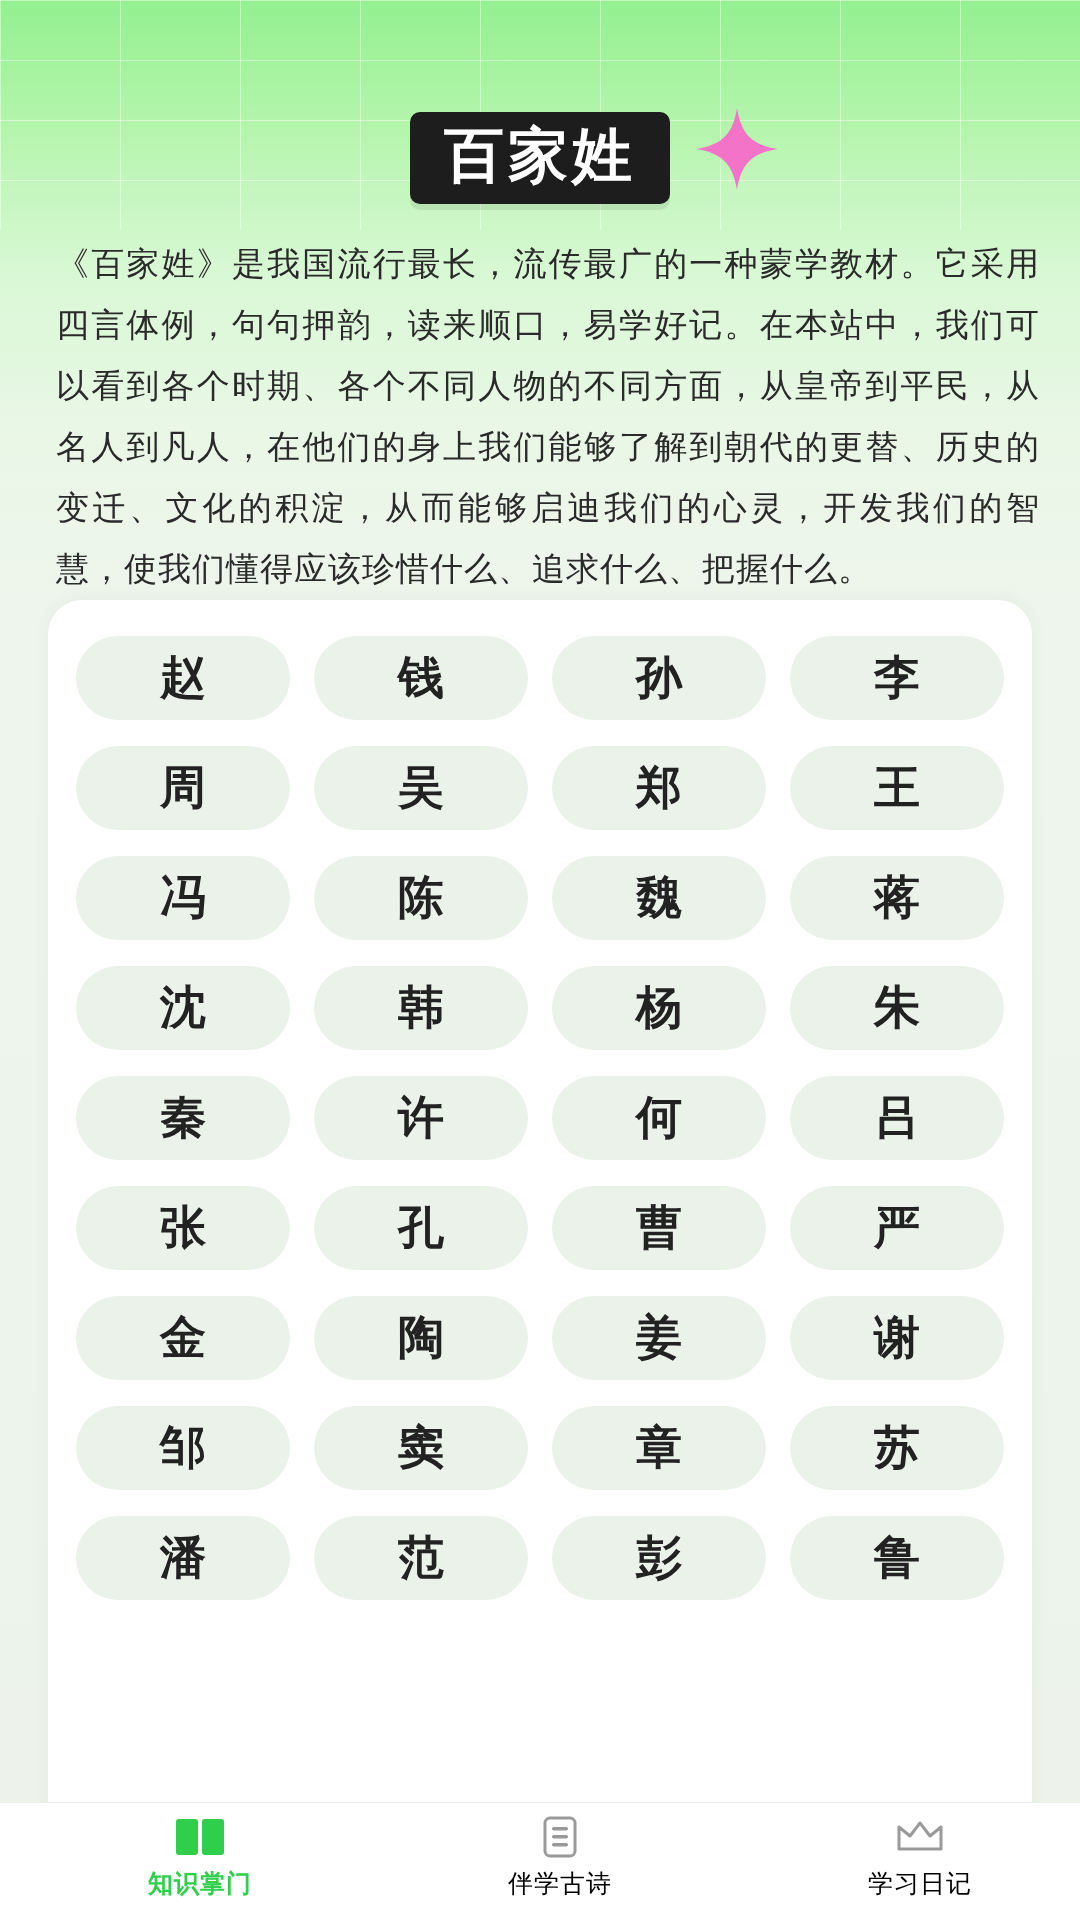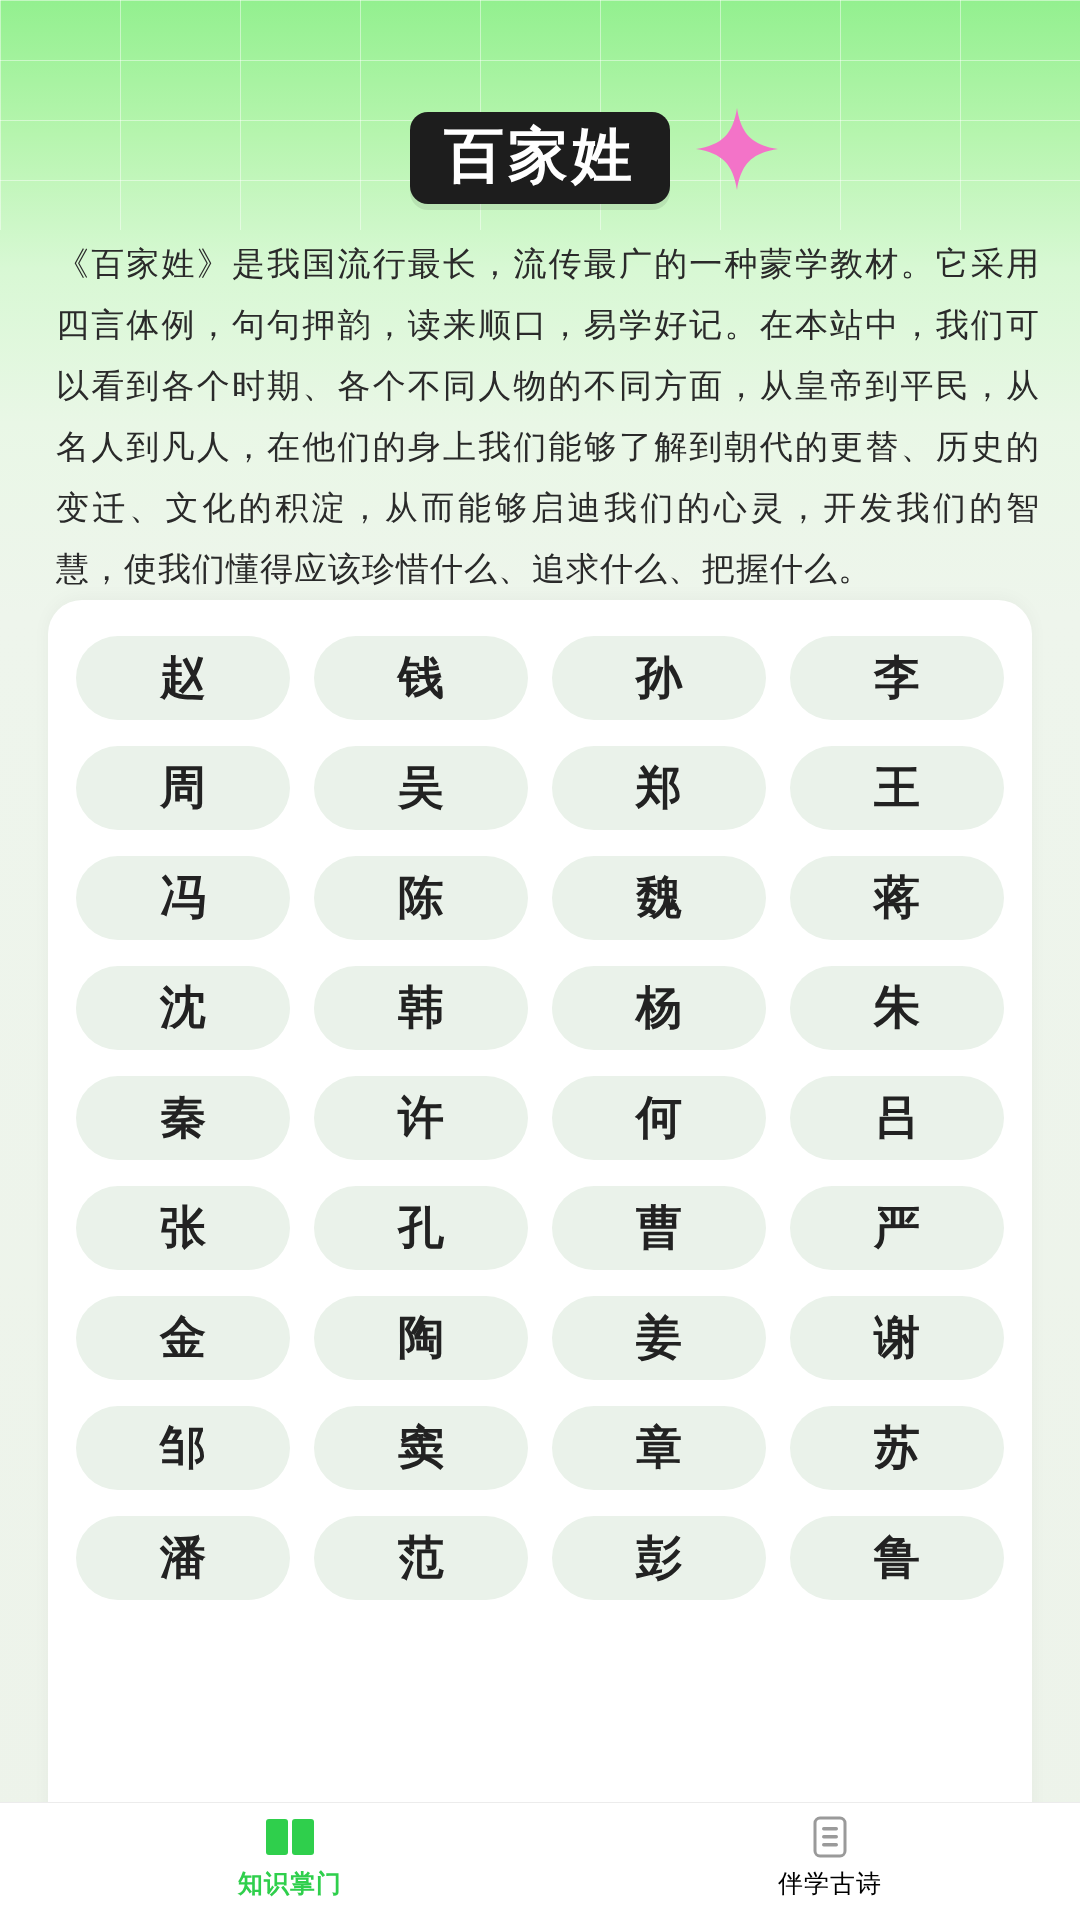--- a/index.html
+++ b/index.html
@@ -37,21 +37,21 @@
     position: relative;
     height: 215px;
   }
   .title-plate {
     position: absolute;
     left: 50%;
     top: 112px;
     transform: translateX(-50%);
     background: #1d1d1d;
     color: #ffffff;
-    border-radius: 18px;
+    border-radius: 10px;
     padding: 14px 34px 18px 34px;
     font-size: 60px;
     font-weight: bold;
     letter-spacing: 4px;
     line-height: 1;
     box-shadow: 0 6px 0 rgba(0,0,0,0.08);
   }
   .sparkle {
     position: absolute;
     left: 692px;
@@ -216,16 +216,24 @@
         <svg width="44" height="46" viewBox="0 0 44 46">
           <rect x="7" y="4" width="30" height="38" rx="5" fill="none" stroke="#9a9a9a" stroke-width="3"></rect>
           <rect x="14" y="13" width="16" height="3.4" rx="1.7" fill="#9a9a9a"></rect>
           <rect x="14" y="21" width="16" height="3.4" rx="1.7" fill="#9a9a9a"></rect>
           <rect x="14" y="29" width="16" height="3.4" rx="1.7" fill="#9a9a9a"></rect>
         </svg>
       </span>
       <span class="tab-label">伴学古诗</span>
     </div>
 
+    <div class="tab">
+      <span class="tab-icon">
+        <svg width="52" height="42" viewBox="0 0 52 42">
+          <path d="M5 33 L5 11 L16 20 L26 7 L36 20 L47 11 L47 33 Z" fill="none" stroke="#9a9a9a" stroke-width="3" stroke-linejoin="round"></path>
+        </svg>
+      </span>
+      <span class="tab-label">学习日记</span>
+    </div>
 
 
   </div>
 </div>
 
 </body></html>

